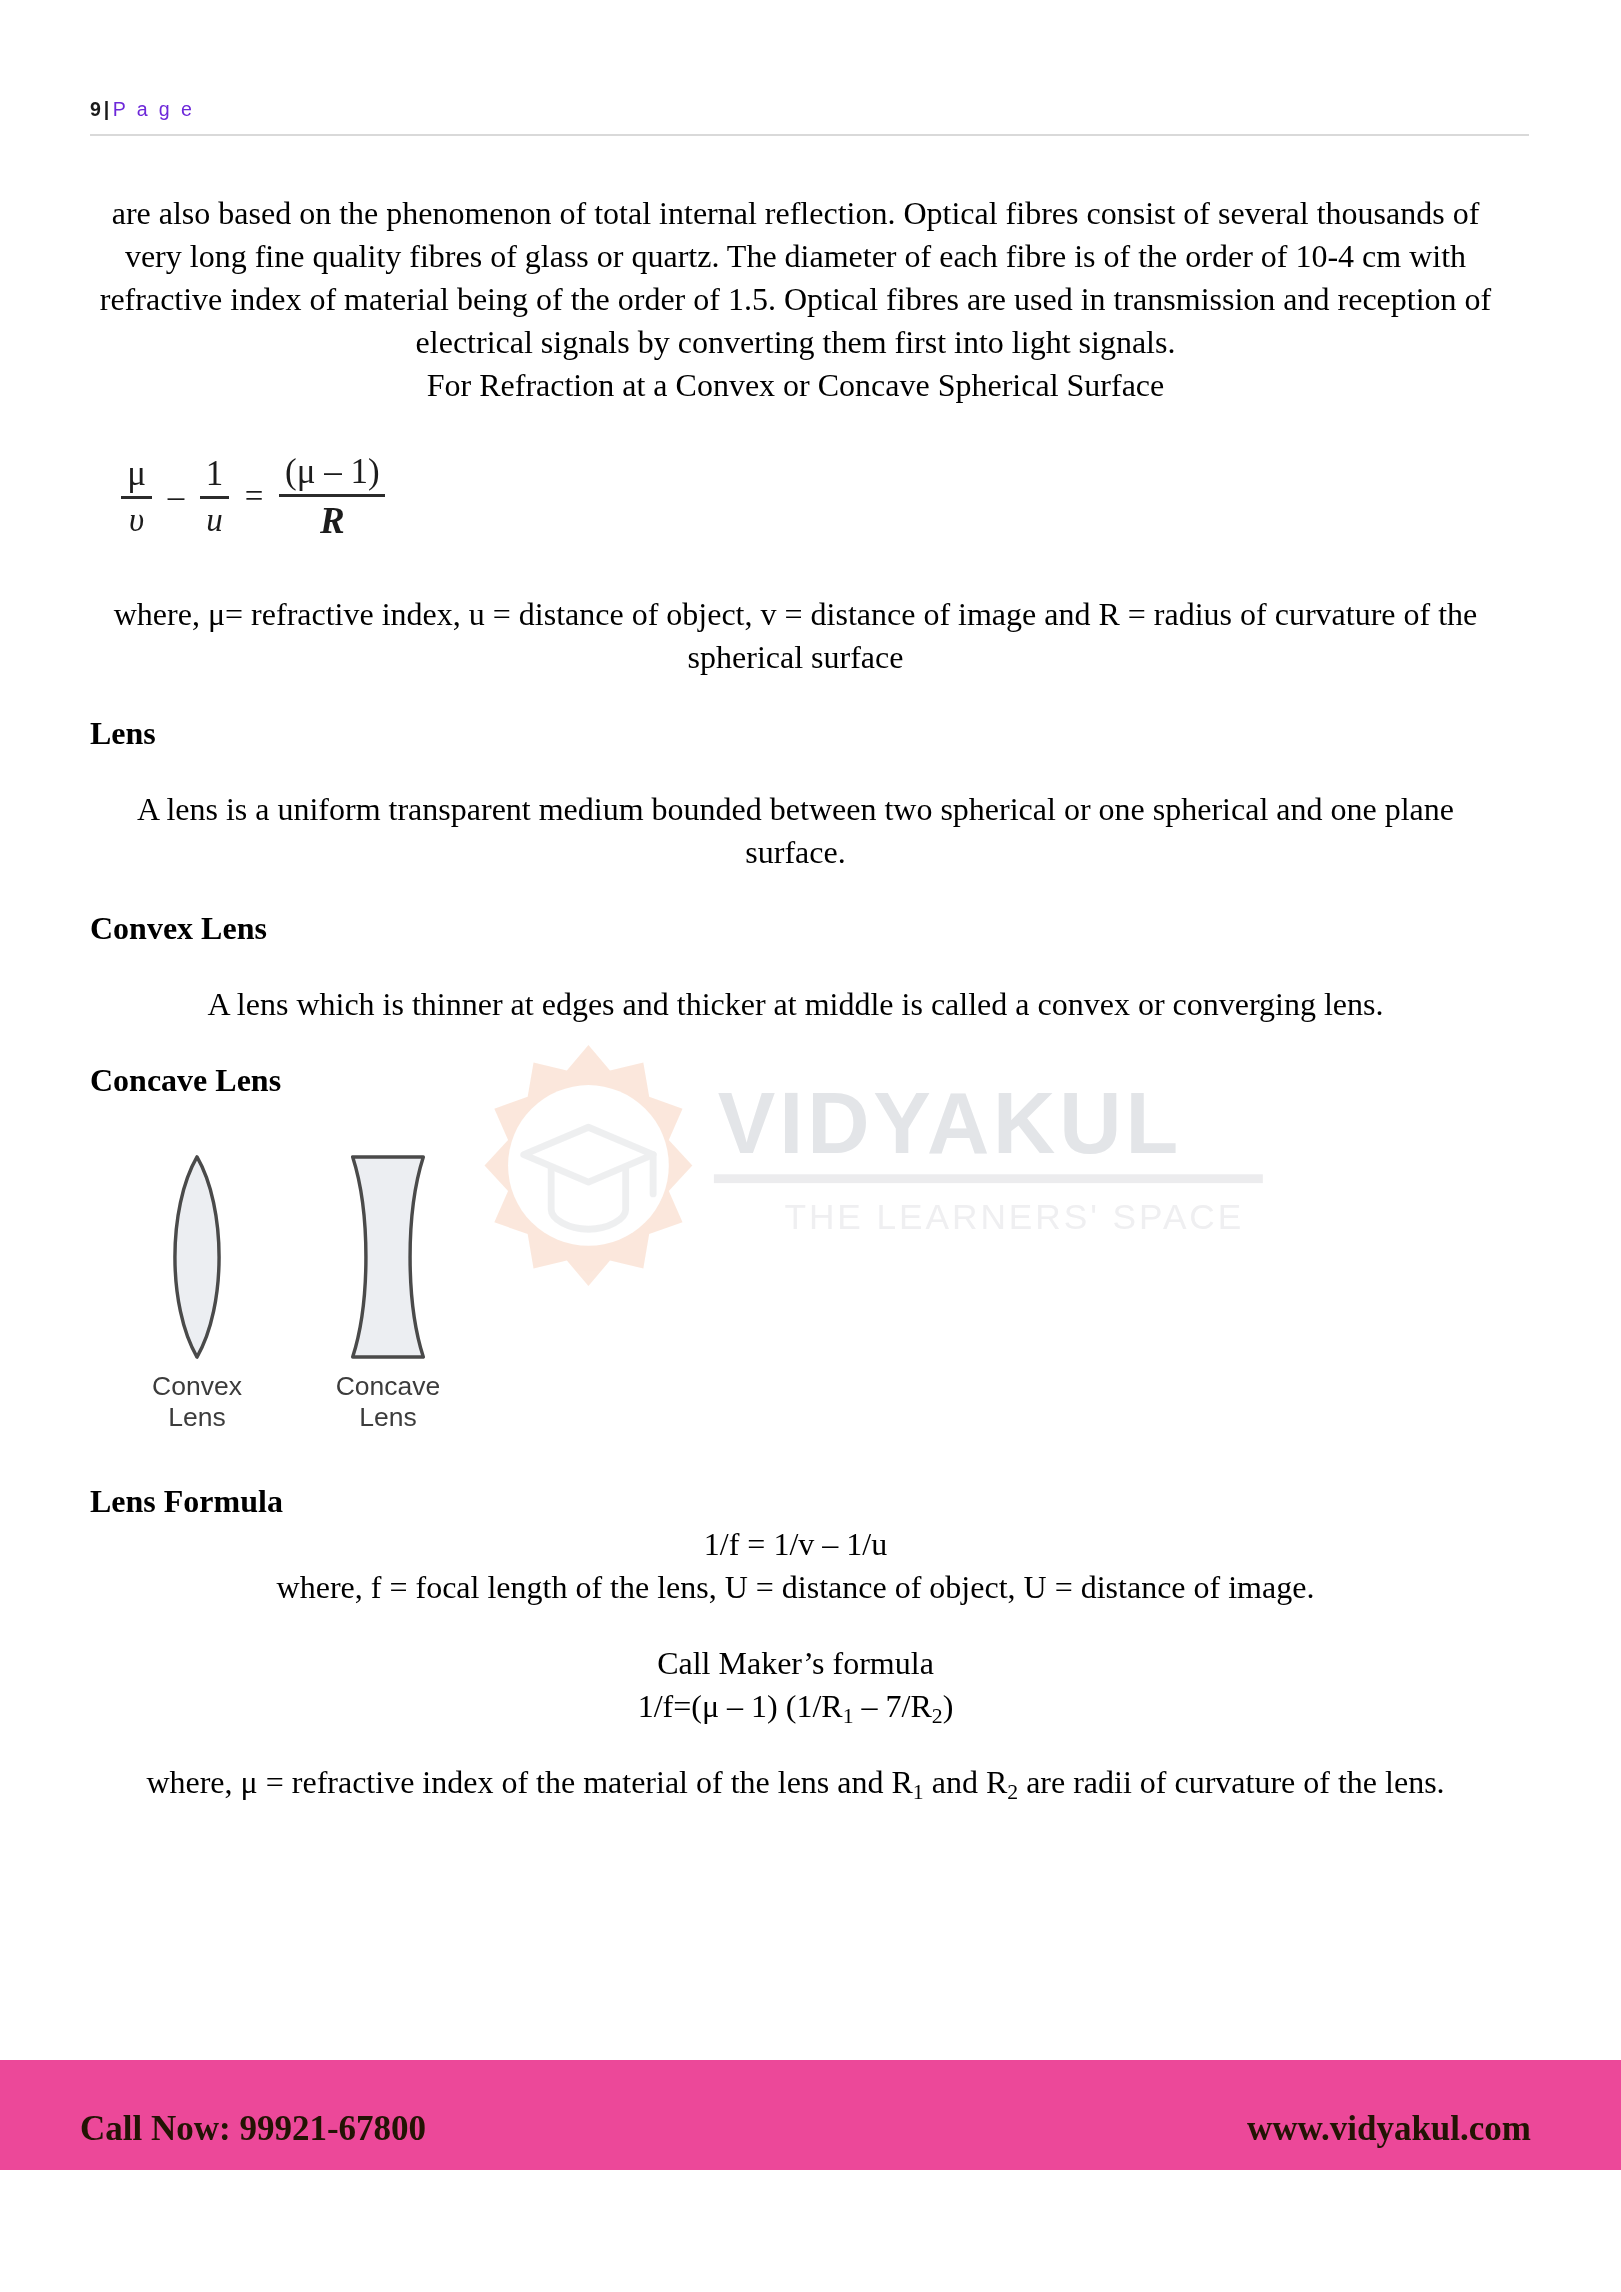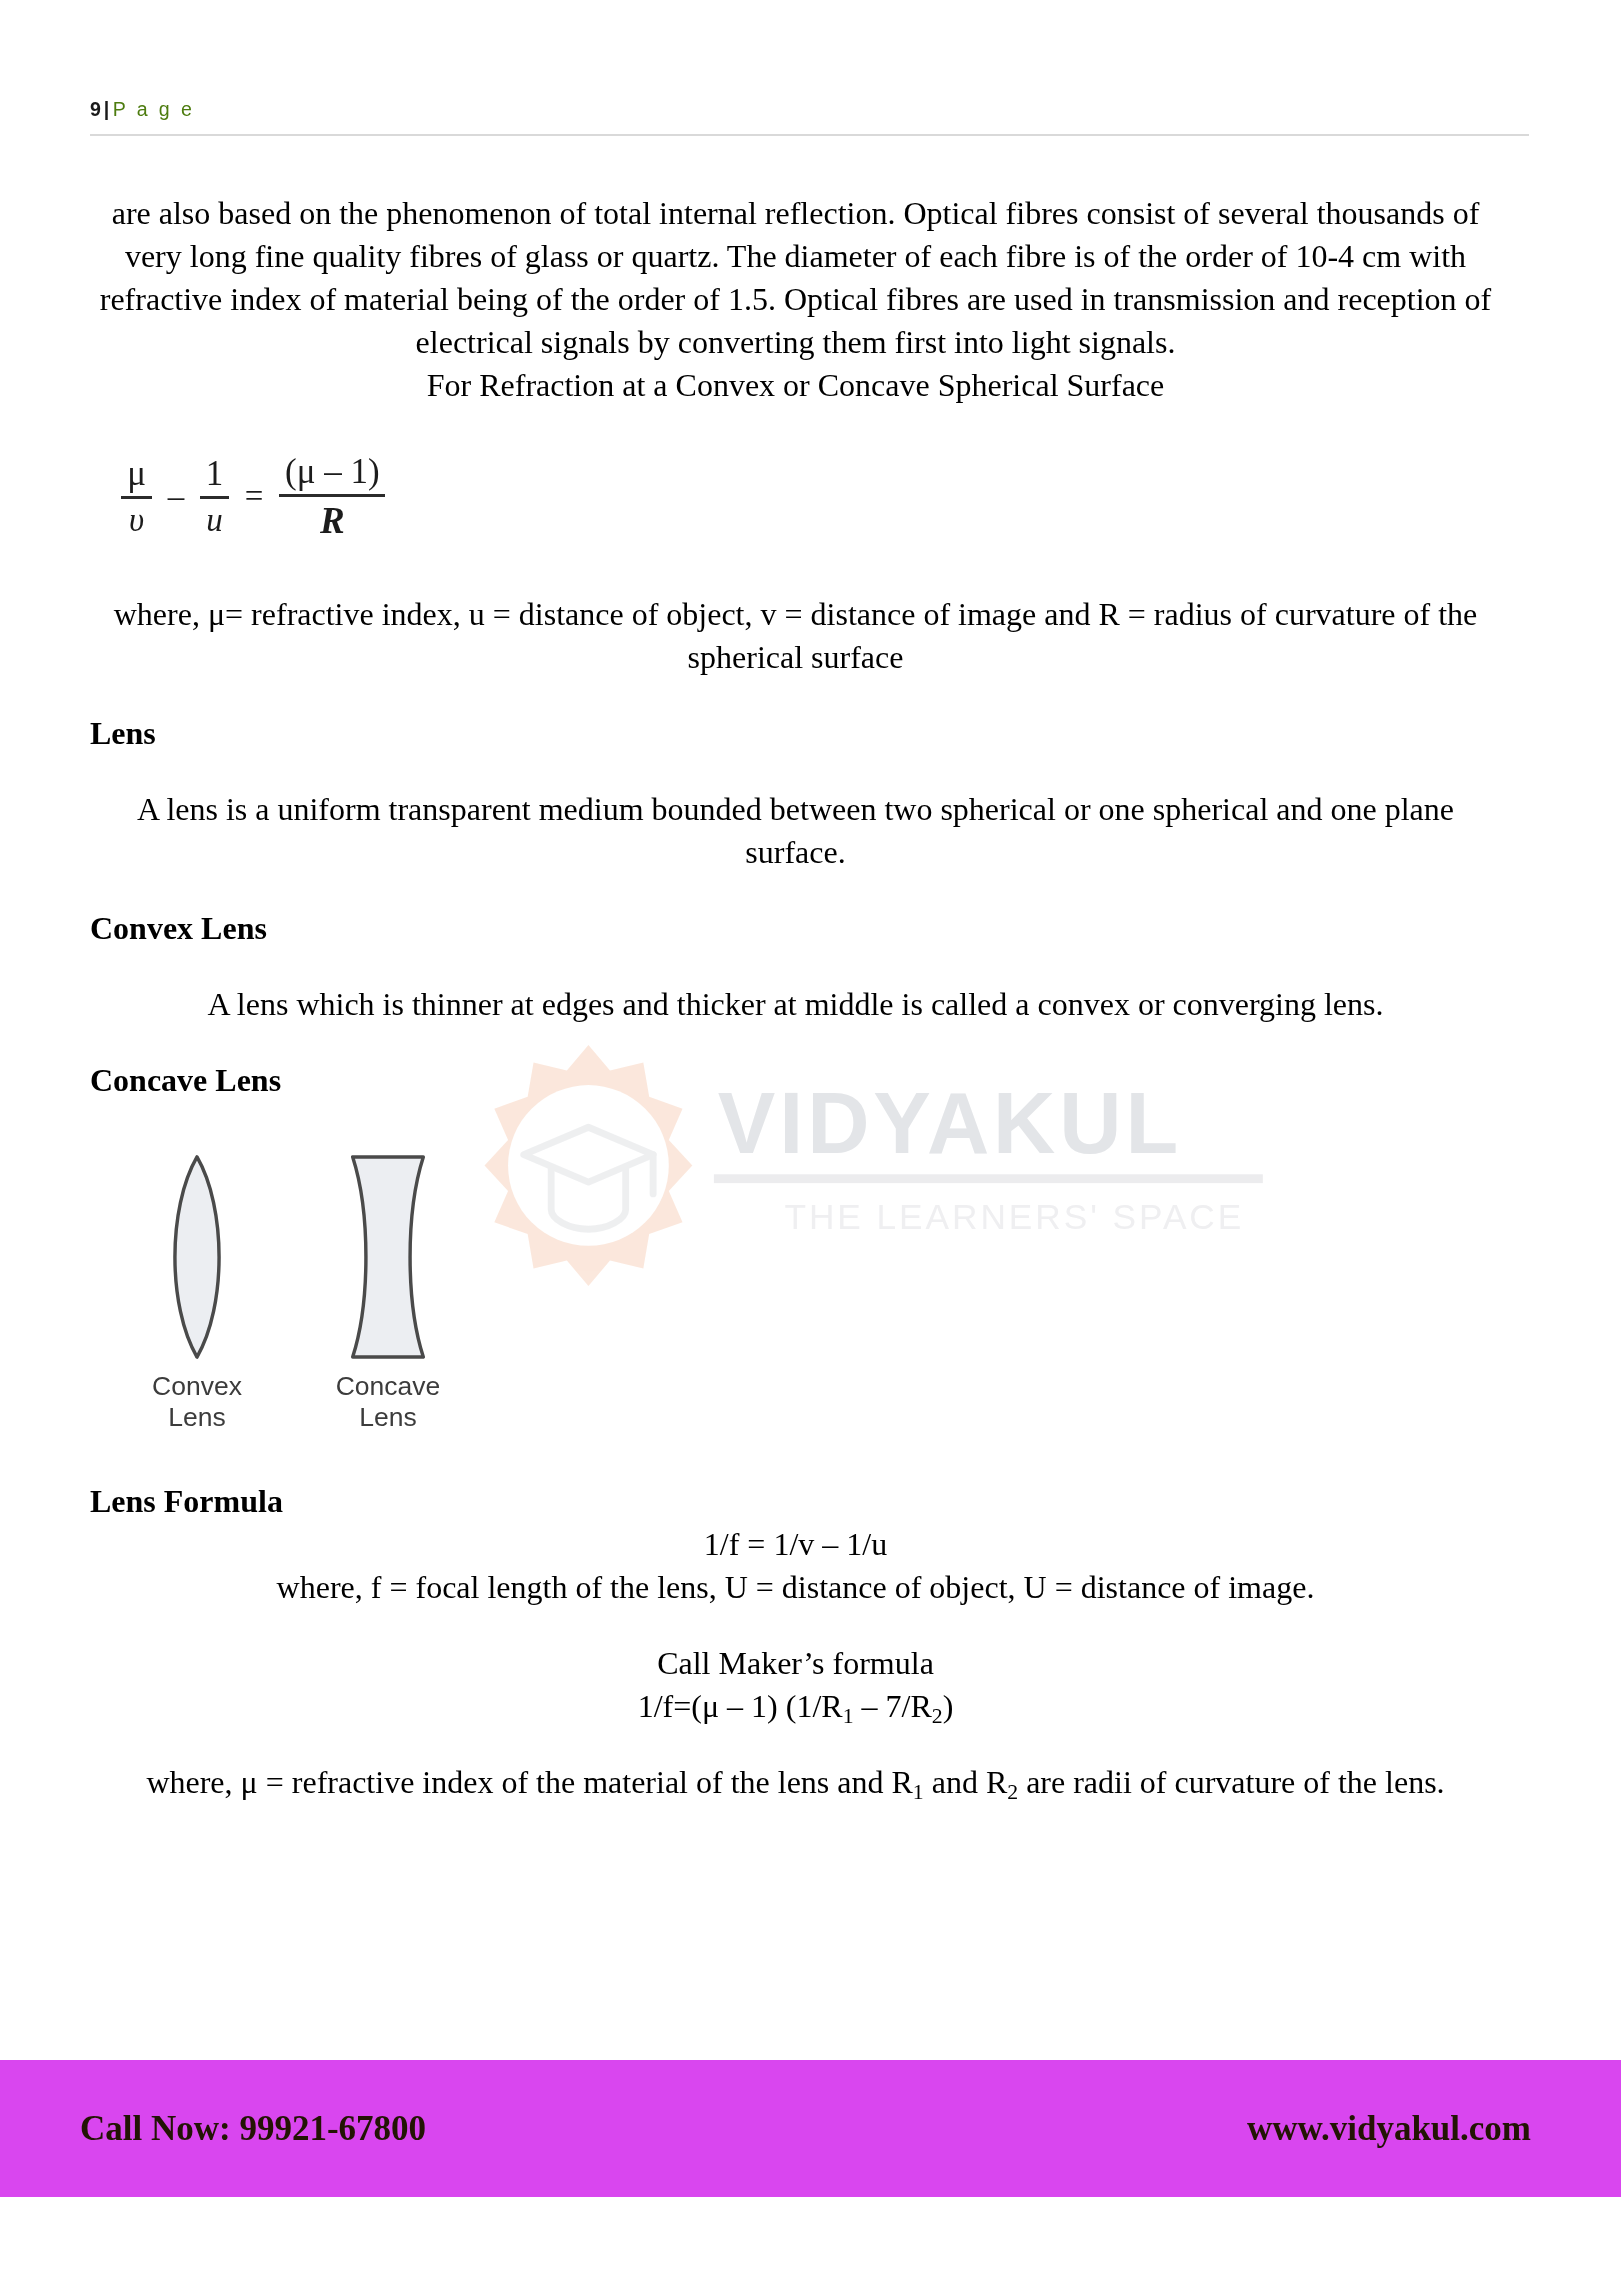--- a/index.html
+++ b/index.html
@@ -39,21 +39,21 @@
     font-weight: bold;
     color: #1a1a1a;
     letter-spacing: 0;
   }
   .header-text .pg-sep {
     font-weight: bold;
     color: #1a1a1a;
     padding: 0 2.9px;
   }
   .header-text .pg-word {
-    color: #4d7c0f;
+    color: #6d28d9;
     letter-spacing: 2.9px;
   }
   #header-rule {
     position: absolute;
     left: 90px;
     top: 134px;
     width: 1439px;
     height: 2px;
     background: #d9d9d9;
   }
@@ -164,22 +164,22 @@
     z-index: 0;
   }
   #content, #page-header, #header-rule, #page-footer { z-index: 2; }
 
   
   #page-footer {
     position: absolute;
     left: 0;
     top: 2060px;
     width: 1621px;
-    height: 137px;
-    background: #d946ef;
+    height: 110px;
+    background: #ec4899;
   }
   .footer-text {
     position: absolute;
     top: 47px;
     font-family: "Liberation Serif", "DejaVu Serif", serif;
     font-weight: bold;
     font-size: 35px;
     line-height: 43px;
     color: #231404;
     white-space: nowrap;

